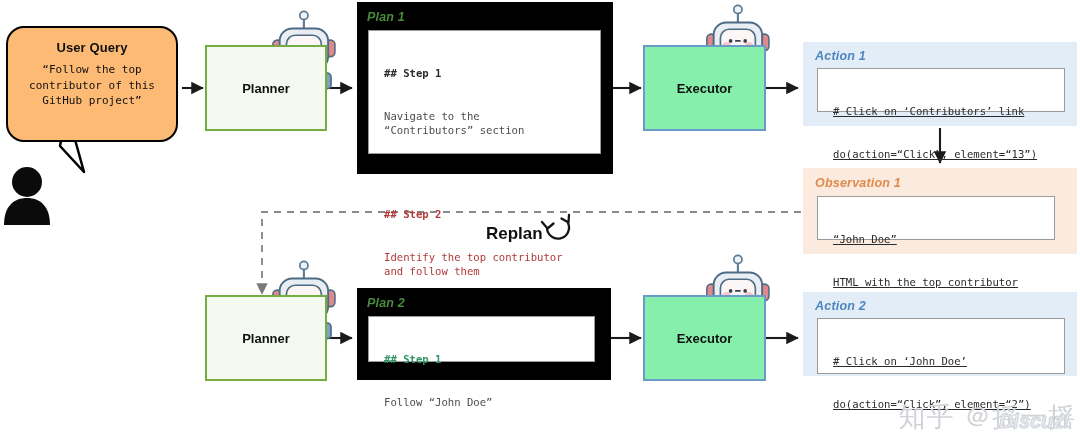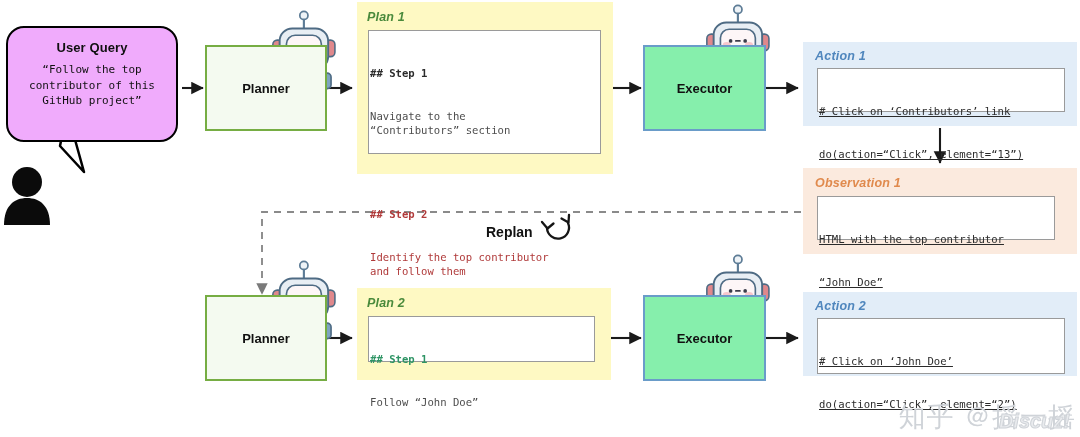--- a/index.html
+++ b/index.html
@@ -18,21 +18,21 @@
   
   .abs { position: absolute; }
 
   
   .bubble {
     position: absolute;
     left: 6px; top: 26px;
     width: 172px; height: 116px;
     border: 2.5px solid #000;
     border-radius: 18px;
-    background: #f0abfc;
+    background: #fdba74;
     z-index: 6;
   }
   .bubble-title {
     text-align: center;
     font-size: 13px;
     font-weight: bold;
     color: #101010;
     margin-top: 12px;
     letter-spacing: .1px;
   }
@@ -74,40 +74,40 @@
     font-size: 12.5px;
     letter-spacing: .2px;
   }
   .panel-code {
     background: #fff;
     border: 1px solid #9a9a9a;
     font-family: "DejaVu Sans Mono", monospace;
     font-size: 10.6px;
     line-height: 14.2px;
     white-space: pre;
-    padding: 7px 1px;
-  }
-  .plan-panel  { background: #fef9c3; }
+    padding: 7px 15px;
+  }
+  .plan-panel  { background: #000000; }
   .action-panel{ background: #e2edf8; }
   .obs-panel   { background: #fbeade; }
 
   .plan-label  { color: #4a8a3c; }
   .action-label{ color: #4f86bd; }
   .obs-label   { color: #e08a4d; }
 
   .c-gray  { color: #4d4d4d; }
   .c-red   { color: #b03a3a; font-weight: bold; }
   .c-redn  { color: #b03a3a; }
   .c-green { color: #2e9464; font-weight: bold; }
   .c-dark  { color: #2b2b2b; text-decoration: underline; }
 
   
   .replan-label {
     position: absolute;
-    font-size: 14px;
+    font-size: 17px;
     font-weight: bold;
     color: #111;
     z-index: 5;
   }
 
   
   .watermark {
     position: absolute;
     right: 4px; bottom: 2px;
     z-index: 9;
@@ -290,22 +290,22 @@
     <div class="panel-label action-label" style="margin:7px 0 5px 12px;">Action 1</div>
     <div class="panel-code" style="margin:0 12px 0 14px;height:44px;">
       <div class="c-dark"># Click on ‘Contributors’ link</div>
       <div class="c-dark">do(action=“Click”, element=“13”)</div>
     </div>
   </div>
 
   <div class="panel obs-panel" style="left:803px;top:168px;width:274px;height:86px;">
     <div class="panel-label obs-label" style="margin:8px 0 6px 12px;">Observation 1</div>
     <div class="panel-code" style="margin:0 22px 0 14px;height:44px;">
+      <div class="c-dark">“John Doe”</div>
       <div class="c-dark">HTML with the top contributor</div>
-      <div class="c-dark">“John Doe”</div>
     </div>
   </div>
 
   <div class="replan-label" style="left:486px;top:224px;">Replan</div>
 
   <div class="proc-box planner-box" style="left:205px;top:295px;width:122px;height:86px;">
     <span>Planner</span>
   </div>
 
   <div class="proc-box executor-box" style="left:643px;top:295px;width:123px;height:86px;">

